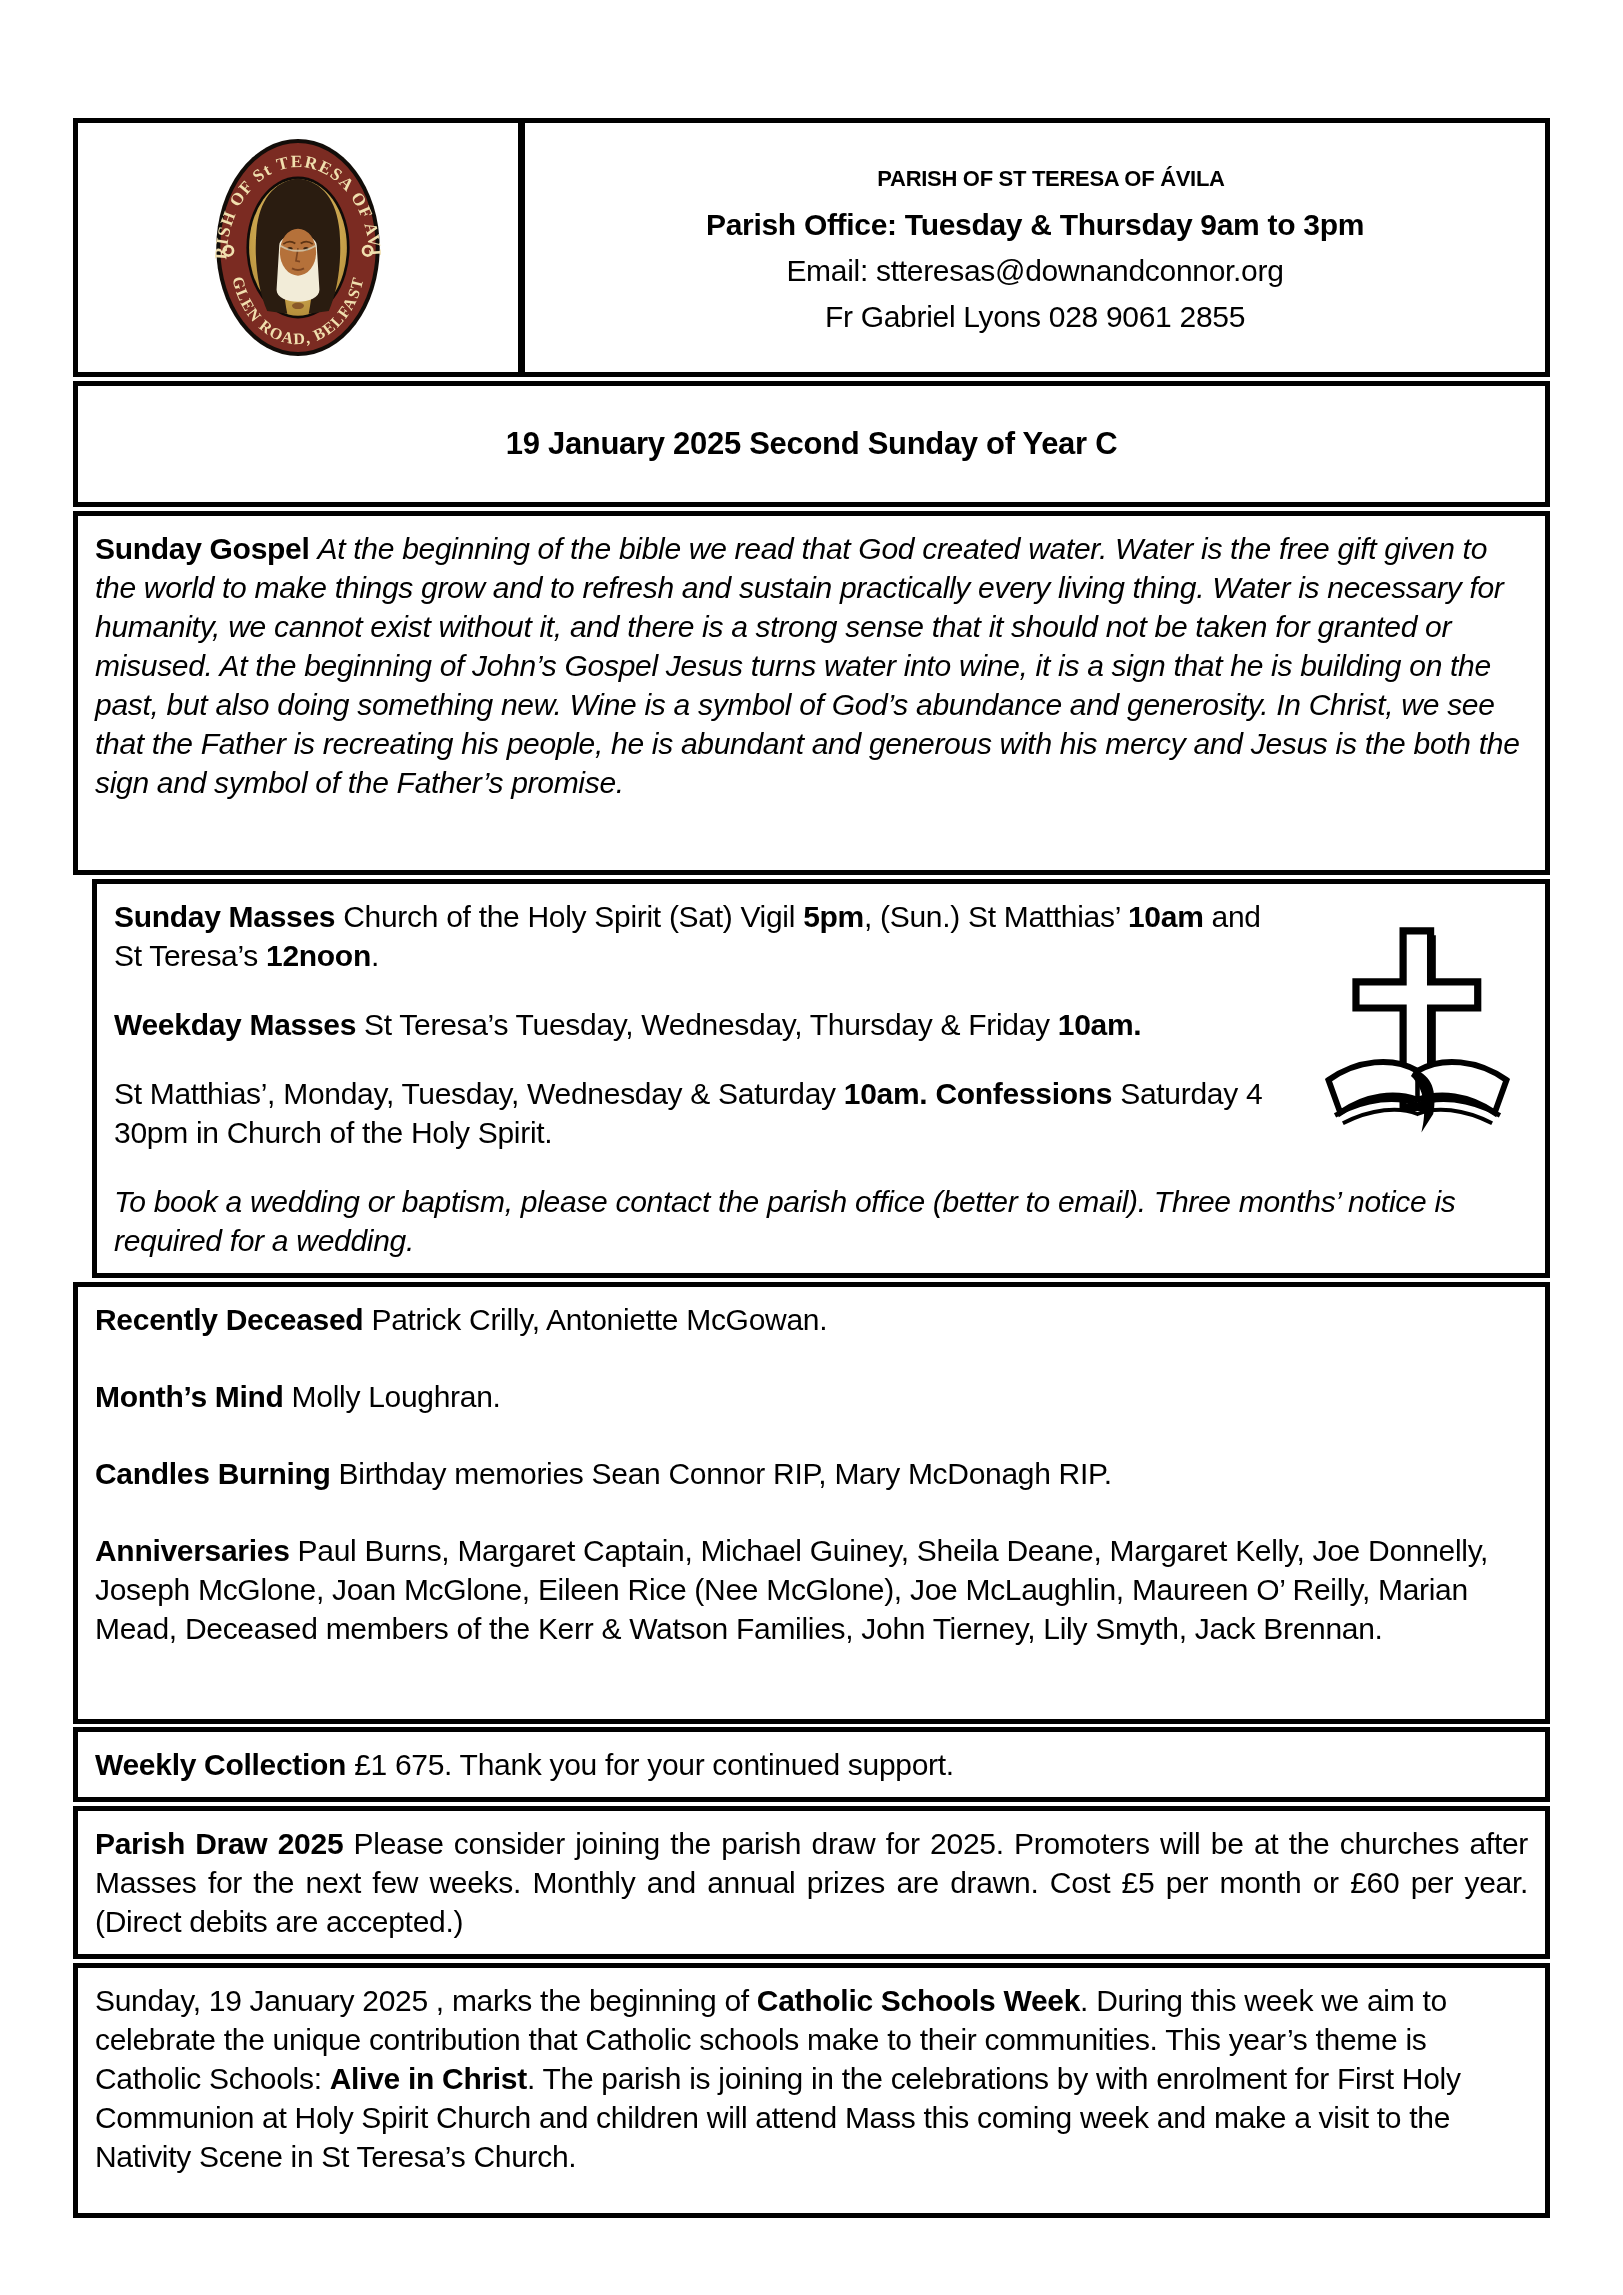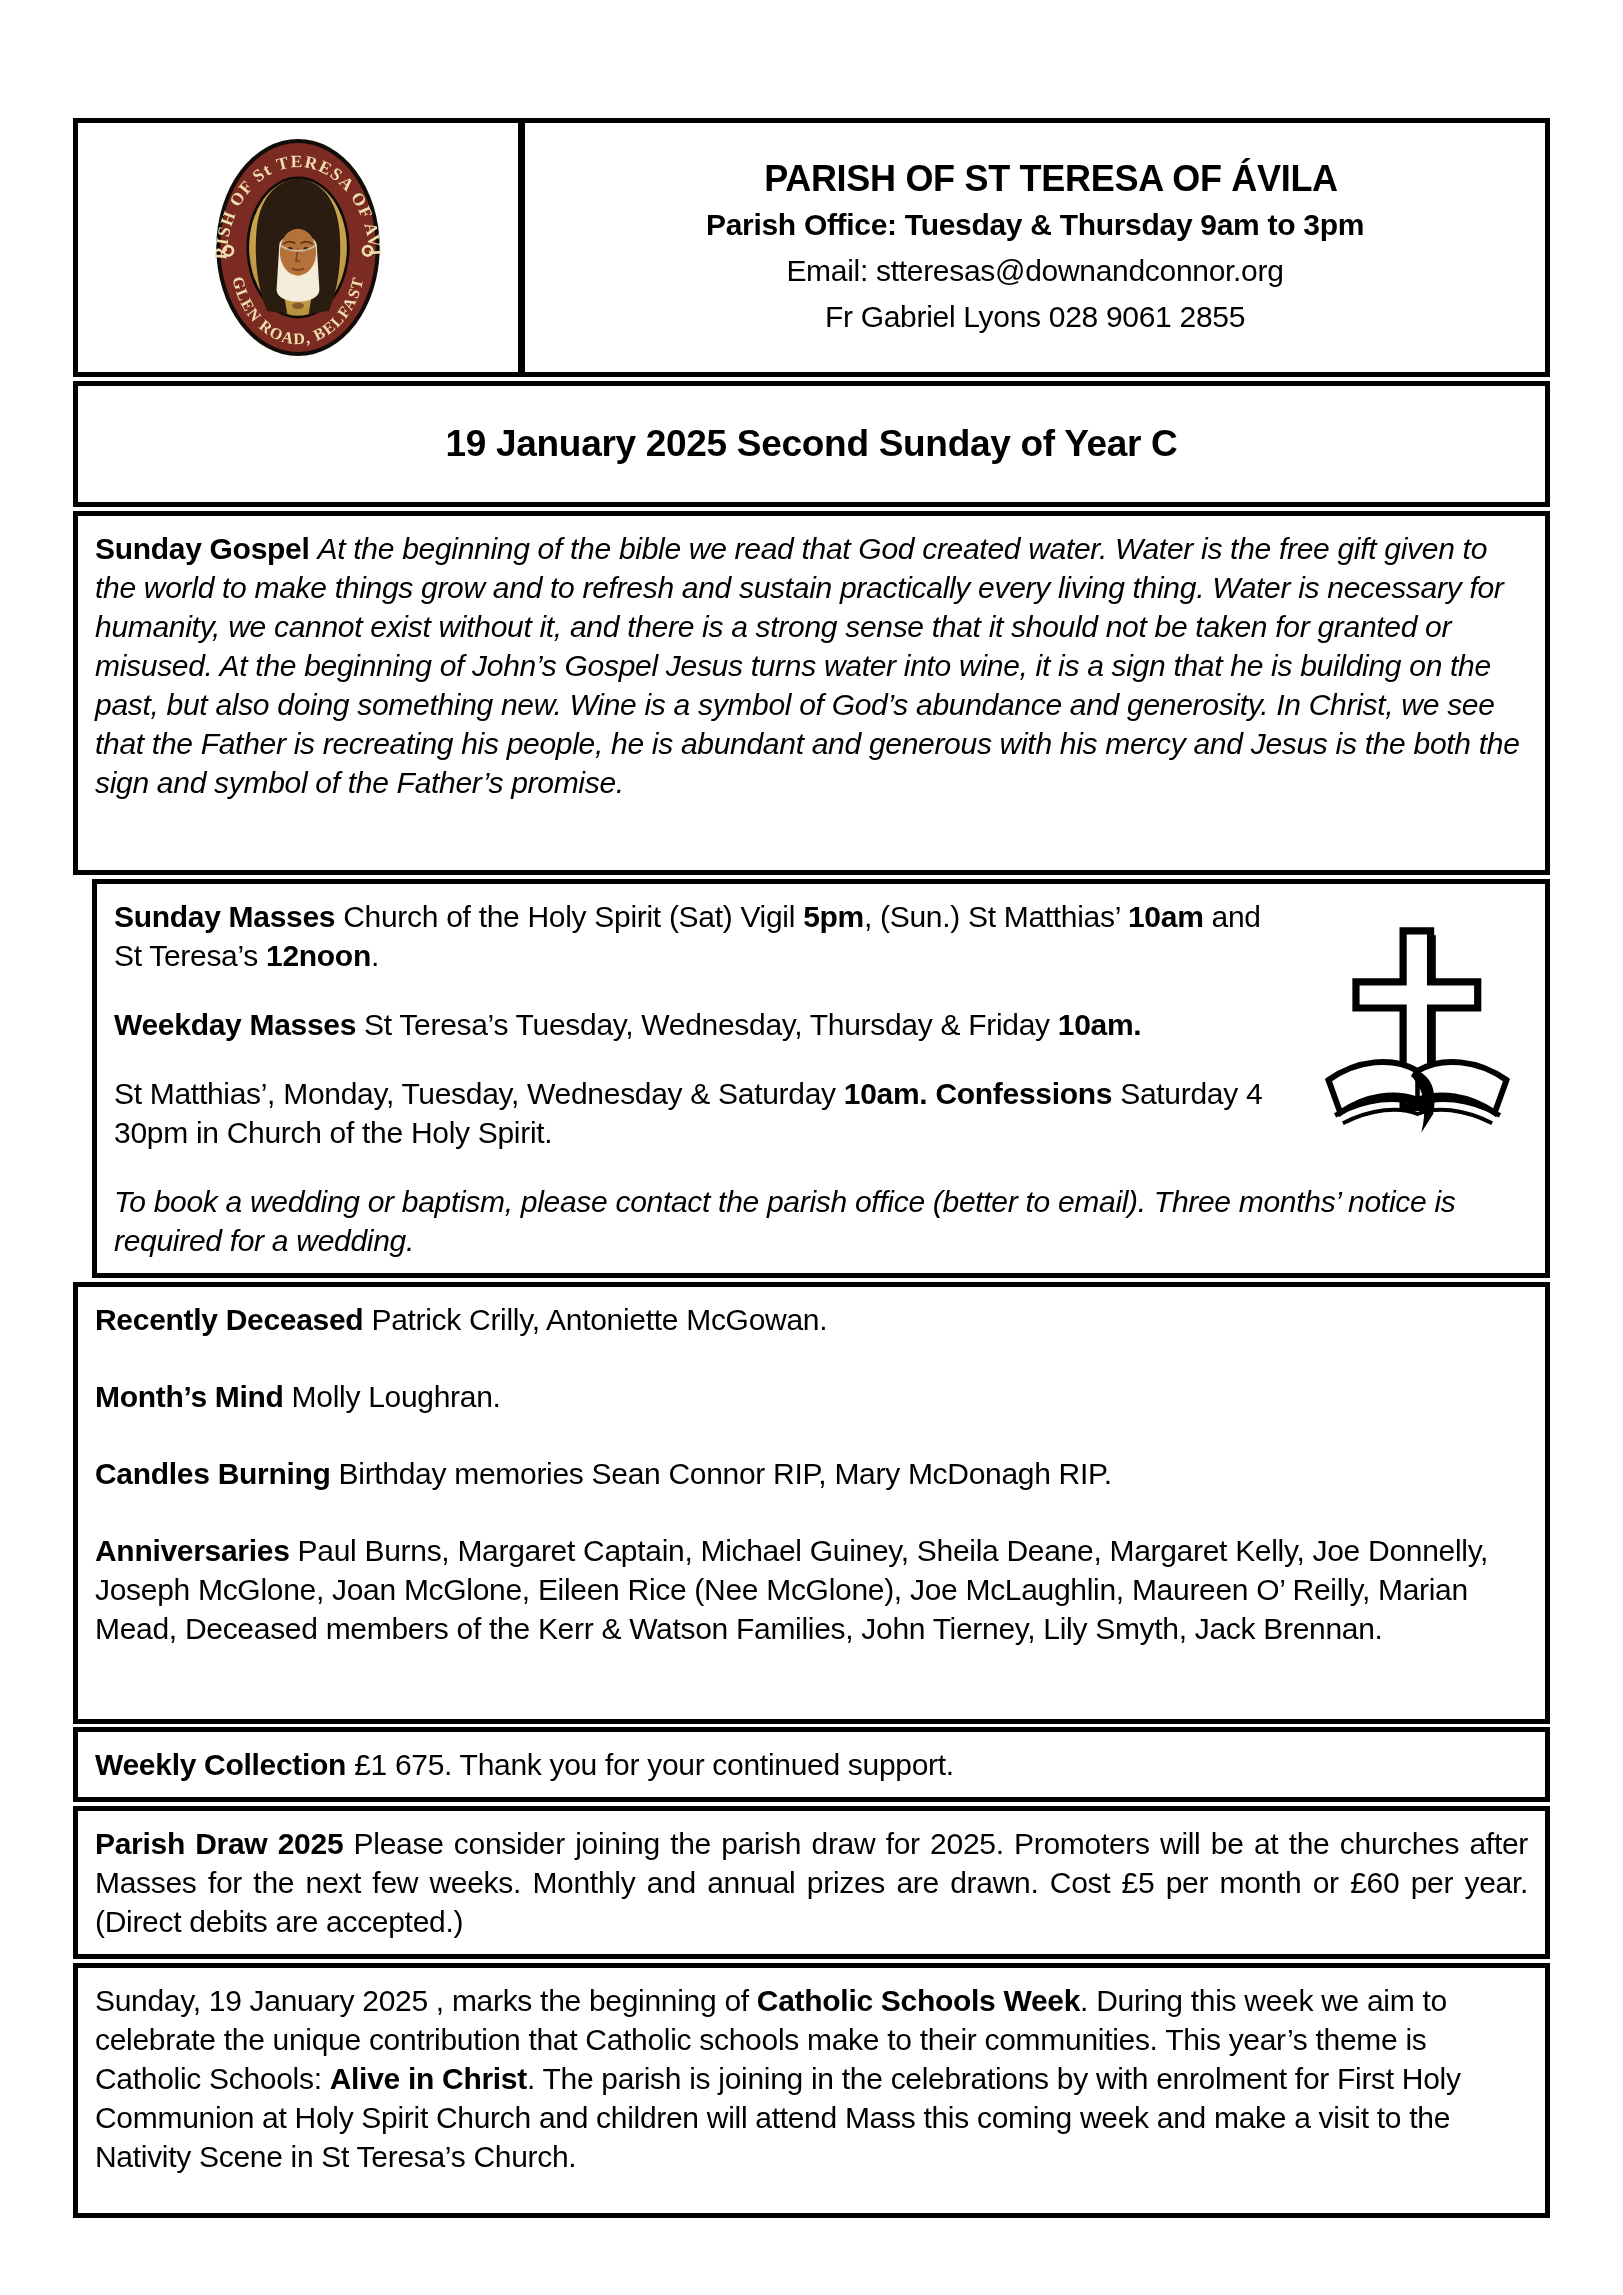--- a/index.html
+++ b/index.html
@@ -29,26 +29,26 @@
   .logo-cell{
     width:440px;flex:0 0 440px;
     border-right:7.9px solid #000;
     display:flex;align-items:center;justify-content:center;
   }
   .info-cell{
     flex:1;display:flex;flex-direction:column;
     align-items:center;justify-content:center;
     text-align:center;line-height:46px;font-size:30px;letter-spacing:-0.3px;
   }
-  .info-cell .title{font-weight:bold;font-size:36px;margin-left:32px;}
+  .info-cell .title{font-weight:bold;font-size:22px;margin-left:32px;}
   .bold{font-weight:bold;}
   
   .date-banner{
     height:126px;display:flex;align-items:center;justify-content:center;
-    font-weight:bold;font-size:37px;
+    font-weight:bold;font-size:31px;
   }
   
   .section{padding:13px 17px;}
   .gospel{min-height:364px;line-height:39px;}
   .masses{min-height:387px;margin-left:19px;}
   .masses p{margin:0 0 30px 0;}
   .masses p:last-child{margin:0;}
   .deceased{min-height:442px;}
   .deceased p{margin:0 0 38px 0;}
   .deceased p:last-child{margin:0;}

